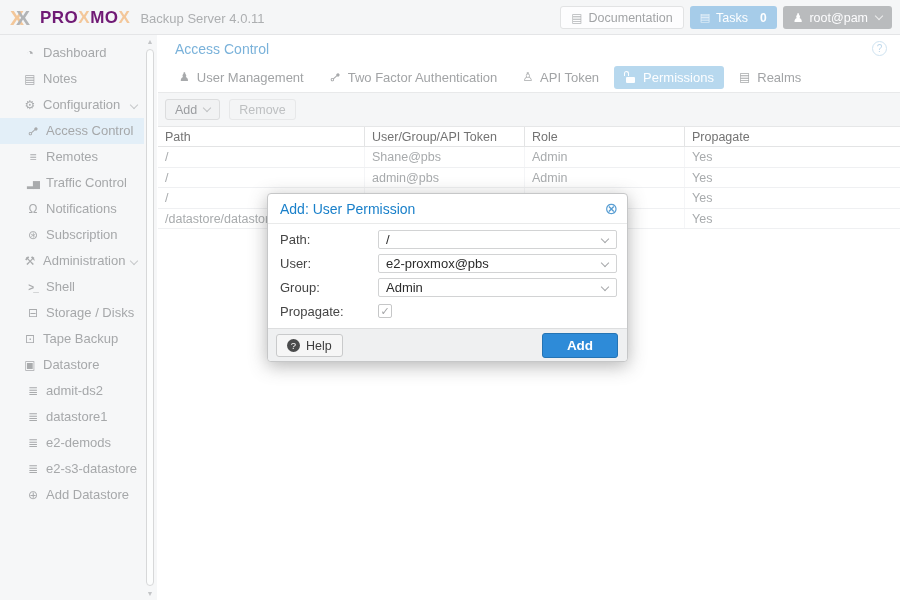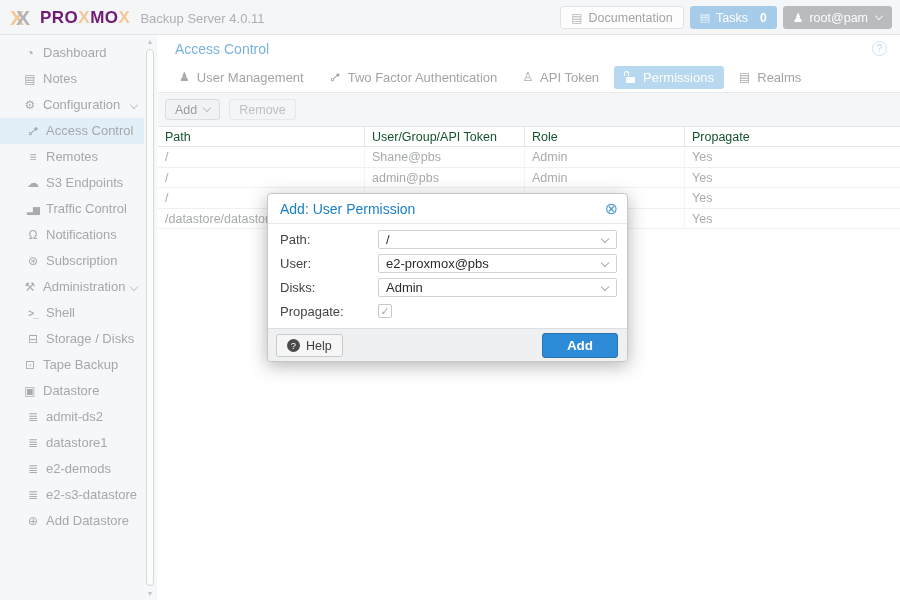--- a/index.html
+++ b/index.html
@@ -61,21 +61,21 @@
   .lockwrap .lshackle { position:absolute; top:0; left:0; width:5px; height:5px; border:1.5px solid #fdfeff; border-bottom:none; border-radius:3px 3px 0 0; }
 
   .toolbar { height:33px; background:#f5f6f7; display:flex; align-items:center; padding-left:7px; gap:9px; }
   .tbtn { height:21px; border-radius:3px; font-size:12.5px; display:flex; align-items:center; padding:0 9px; }
   .tbtn-add { background:#f1f2f3; border:1px solid #dcddde; color:#9b9da0; }
   .tbtn-add .chev { border-color:#c0c2c4; margin-left:7px; margin-top:-3px; }
   .tbtn-remove { background:#f4f5f6; border:1px solid #e7e8e9; color:#bec0c2; }
 
   .grid { width:100%; }
   .g-head { display:flex; height:21px; border-top:1px solid #e6e7e8; border-bottom:1px solid #e3e4e5; }
-  .g-head .gc { color:#14532d; font-size:12.5px; line-height:20px; padding-left:7px; border-right:1px solid #e3e4e5; }
+  .g-head .gc { color:#737373; font-size:12.5px; line-height:20px; padding-left:7px; border-right:1px solid #e3e4e5; }
   .g-head .gc:last-child { border-right:none; }
   .g-row { display:flex; height:20.5px; border-bottom:1px solid #eff0f2; }
   .g-row .gc { color:#a8abad; font-size:12.5px; line-height:20px; padding-left:7px; border-right:1px solid #f4f5f7; overflow:hidden; white-space:nowrap; }
   .g-row .gc:last-child { border-right:none; }
   .c0 { width:207px; } .c1 { width:160px; } .c2 { width:160px; } .c3 { flex:1; }
 
   
   .dialog { position:absolute; left:267px; top:193px; width:361px; height:169px; background:#fff; border:1px solid #c6c7c8; border-radius:4px; box-shadow:0 4px 18px rgba(90,90,90,.45); z-index:10; }
   .dlg-head { position:relative; height:30px; border-bottom:1px solid #e9eaea; }
   .dlg-title { position:absolute; left:12px; top:7px; font-size:14px; color:#1a80ca; }
@@ -123,21 +123,20 @@
       </div>
     </div>
   </header>
 
   <nav class="sidebar">
     <div class="nav-item lvl1"><span class="ni">◔</span><span>Dashboard</span></div>
     <div class="nav-item lvl1"><span class="ni">▤</span><span>Notes</span></div>
     <div class="nav-item lvl1"><span class="ni">⚙</span><span>Configuration</span><span class="grpchev"></span></div>
     <div class="nav-item lvl2 sel"><span class="ni rot">⊶</span><span>Access Control</span></div>
     <div class="nav-item lvl2"><span class="ni">≡</span><span>Remotes</span></div>
-    <div class="nav-item lvl2"><span class="ni">☁</span><span>S3 Endpoints</span></div>
     <div class="nav-item lvl2"><span class="ni tinybars">▂▆</span><span>Traffic Control</span></div>
     <div class="nav-item lvl2"><span class="ni">Ω</span><span>Notifications</span></div>
     <div class="nav-item lvl2"><span class="ni">⊛</span><span>Subscription</span></div>
     <div class="nav-item lvl1"><span class="ni">⚒</span><span>Administration</span><span class="grpchev"></span></div>
     <div class="nav-item lvl2"><span class="ni shellic">&gt;_</span><span>Shell</span></div>
     <div class="nav-item lvl2"><span class="ni">⊟</span><span>Storage / Disks</span></div>
     <div class="nav-item lvl1"><span class="ni">⊡</span><span>Tape Backup</span></div>
     <div class="nav-item lvl1"><span class="ni">▣</span><span>Datastore</span></div>
     <div class="nav-item lvl2"><span class="ni">≣</span><span>admit-ds2</span></div>
     <div class="nav-item lvl2"><span class="ni">≣</span><span>datastore1</span></div>
@@ -236,21 +235,21 @@
 
     <div class="f-row" style="top:36px;">
       <span class="f-label">Path:</span>
       <span class="f-field"><span>/</span><span class="chev"></span></span>
     </div>
     <div class="f-row" style="top:60px;">
       <span class="f-label">User:</span>
       <span class="f-field"><span>e2-proxmox@pbs</span><span class="chev"></span></span>
     </div>
     <div class="f-row" style="top:84px;">
-      <span class="f-label">Disks:</span>
+      <span class="f-label">Group:</span>
       <span class="f-field"><span>Admin</span><span class="chev"></span></span>
     </div>
     <div class="f-row" style="top:108px;">
       <span class="f-label">Propagate:</span>
       <span class="cbx">✓</span>
     </div>
 
     <div class="dlg-foot">
       <div class="btn-help">
         <span class="qcirc">?</span>

